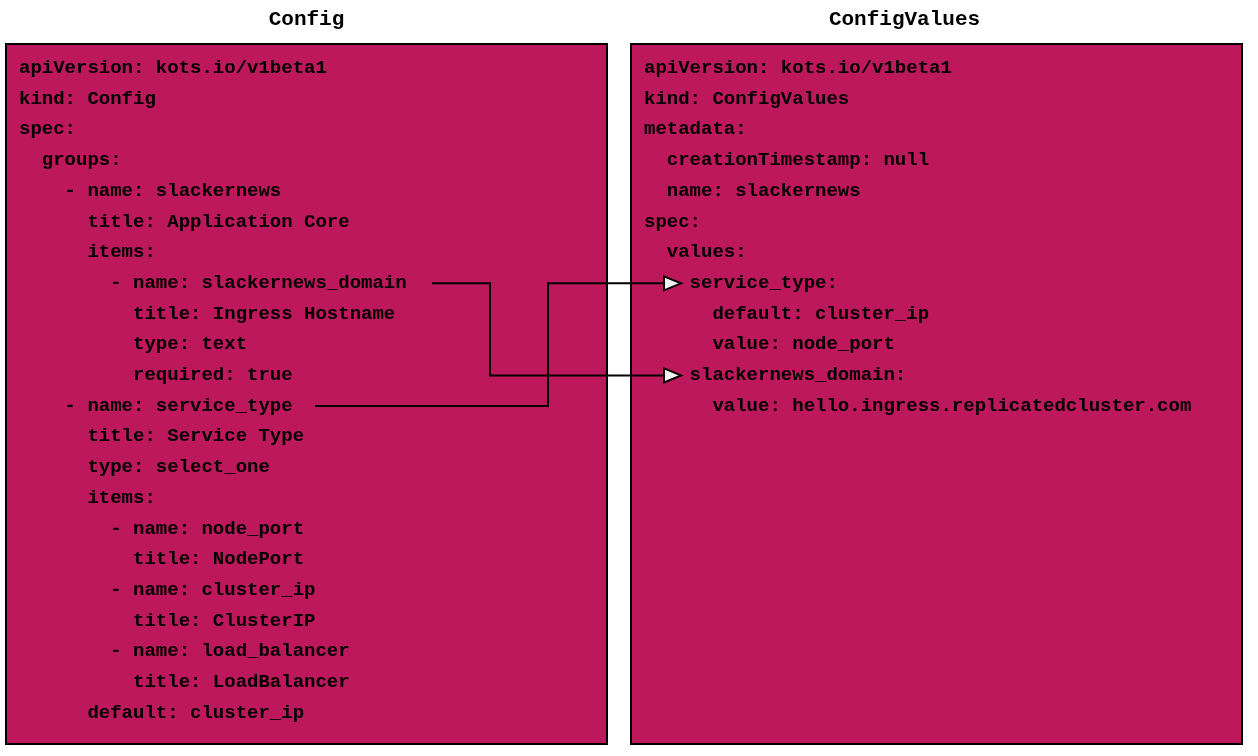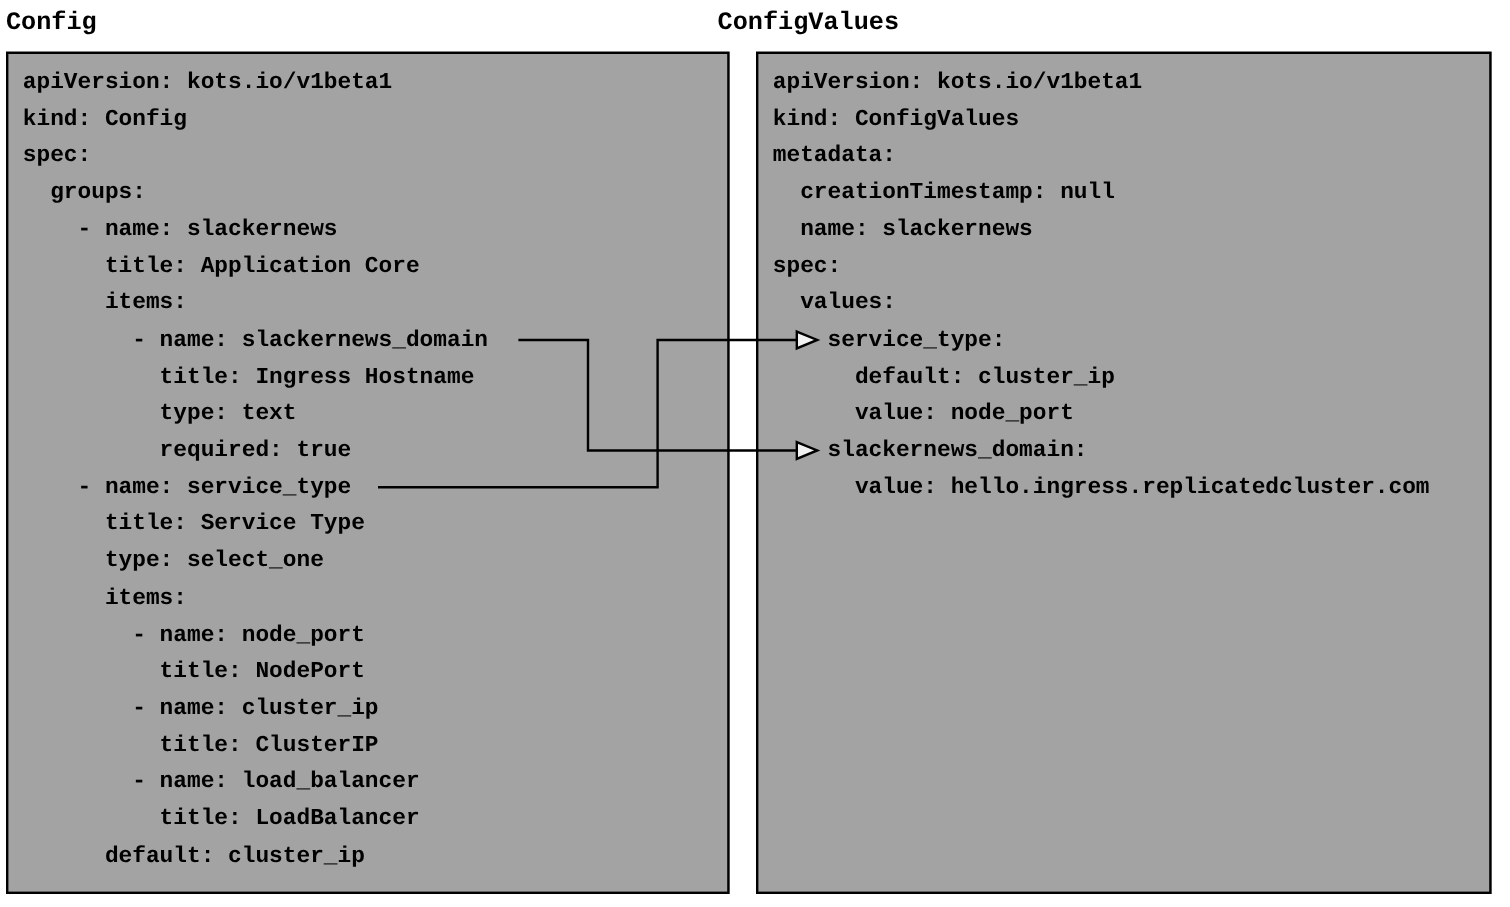--- a/index.html
+++ b/index.html
@@ -8,34 +8,34 @@
     width: 1258px;
     height: 756px;
     background: #ffffff;
     font-family: "Liberation Mono", monospace;
     overflow: hidden;
   }
   .panel-title {
     position: absolute;
     top: 6px;
     height: 30px;
-    text-align: left;
+    text-align: center;
     font-family: "Liberation Mono", monospace;
     font-weight: bold;
     font-size: 21px;
     line-height: 28px;
     color: #000000;
   }
   #title-left  { left: 5px;   width: 603px; }
   #title-right { left: 598px; width: 613px; }
   .panel {
     position: absolute;
     top: 43px;
     height: 702px;
-    background: #a3a3a3;
+    background: #be185d;
     border: 2px solid #000000;
     box-sizing: border-box;
   }
   #panel-left  { left: 5px;   width: 603px; }
   #panel-right { left: 630px; width: 613px; }
   .yaml {
     margin: 0;
     padding: 8px 10px 0 12px;
     font-family: "Liberation Mono", monospace;
     font-weight: bold;

